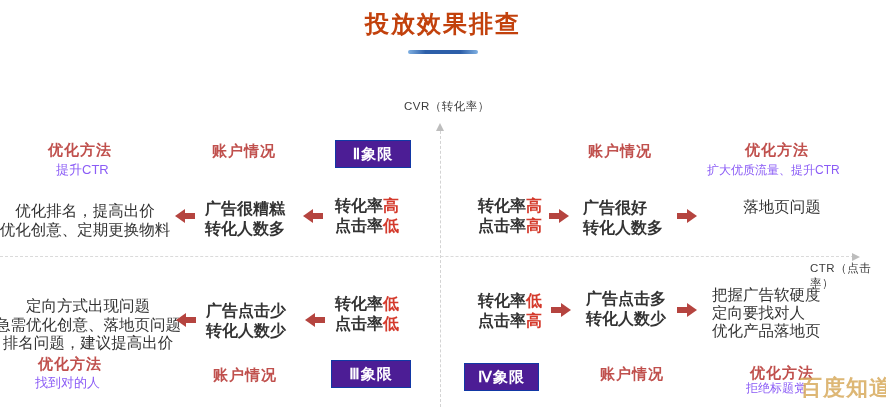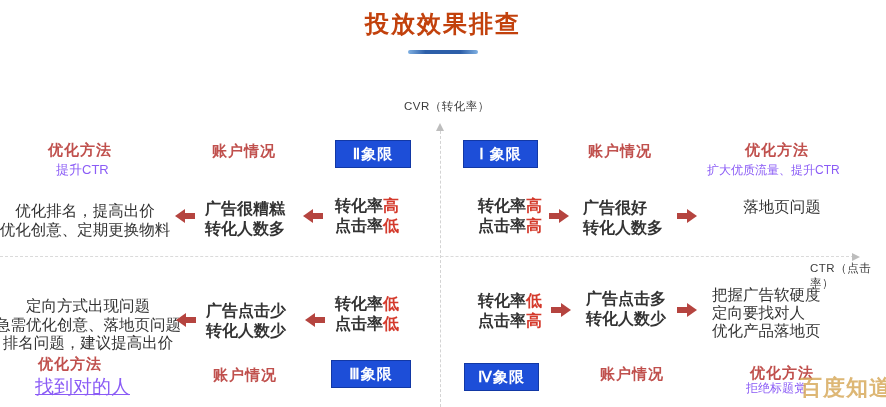--- a/index.html
+++ b/index.html
@@ -22,21 +22,21 @@
   .h-line { position:absolute; top:256px; left:0; width:854px; height:0; border-top:1.5px dashed #dadada; }
   .axis-arrow-up {
     position:absolute; left:436px; top:123px; width:0; height:0;
     border-left:4.5px solid transparent; border-right:4.5px solid transparent; border-bottom:8px solid #bdbdbd;
   }
   .axis-arrow-right {
     position:absolute; left:852px; top:253px; width:0; height:0;
     border-top:4px solid transparent; border-bottom:4px solid transparent; border-left:8px solid #bdbdbd;
   }
   .badge {
-    position:absolute; background:#1d4ed8; color:#fff; font-size:15px; font-weight:700;
+    position:absolute; background:#4c1d95; color:#fff; font-size:15px; font-weight:700;
     text-align:center; height:26px; line-height:26px; border:1px solid #1238a5; letter-spacing:1px;
   }
   .badge-q2 { left:335px; top:140px; width:74px; }
   .badge-q1 { left:463px; top:140px; width:73px; }
   .badge-q3 { left:331px; top:360px; width:78px; }
   .badge-q4 { left:464px; top:363px; width:73px; }
   .red-label { position:absolute; color:#c0504d; font-size:15px; font-weight:700; letter-spacing:1px; }
   .note { position:absolute; color:#8b5cf6; font-weight:500; }
   .txt { position:absolute; color:#333; }
   .line { display:block; }
@@ -55,21 +55,21 @@
   .q2-method { left:-10px; top:201px; width:190px; text-align:center; line-height:19px; }
   .q1-method { left:712px; top:197px; width:140px; text-align:center; line-height:19px; }
   .q3-method { left:-12px; top:297px; width:200px; text-align:center; line-height:18.5px; }
   .q4-method { left:712px; top:286px; width:145px; text-align:left; line-height:18px; }
   .q2-method-label { left:48px; top:141px; }
   .q1-method-label { left:745px; top:141px; }
   .q3-method-label { left:38px; top:355px; }
   .q4-method-label { left:750px; top:364px; }
   .q2-method-note { left:56px; top:161px; font-size:13px; }
   .q1-method-note { left:707px; top:162px; font-size:12px; }
-  .q3-method-note { left:35px; top:374px; font-size:19px;text-decoration:underline; }
+  .q3-method-note { left:35px; top:374px; font-size:13px; }
   .q4-method-note { left:746px; top:380px; font-size:12px; }
   .q2-acct-label { left:212px; top:142px; }
   .q1-acct-label { left:588px; top:142px; }
   .q3-acct-label { left:213px; top:366px; }
   .q4-acct-label { left:600px; top:365px; }
   .block-arrow { position:absolute; width:21px; height:14px; }
   .block-arrow i { position:absolute; display:block; width:0; height:0; }
   .block-arrow .bar { top:4px; width:10px; height:6px; background:#b5443f; }
   .arrow-right .bar { left:0; }
   .arrow-right .head { left:10px; top:0; border-top:7px solid transparent; border-bottom:7px solid transparent; border-left:10px solid #b5443f; }
@@ -97,21 +97,20 @@
   <div class="title-underline"></div>
 
   <div class="axis-label cvr-label">CVR（转化率）</div>
   <div class="axis-arrow-up"></div>
   <div class="v-line"></div>
   <div class="h-line"></div>
   <div class="axis-arrow-right"></div>
   <div class="axis-label ctr-label">CTR（点击率）</div>
 
   <div class="badge badge-q2">Ⅱ象限</div>
-  <div class="badge badge-q1">Ⅰ 象限</div>
   <div class="badge badge-q3">Ⅲ象限</div>
   <div class="badge badge-q4">Ⅳ象限</div>
 
   <div class="red-label q2-method-label">优化方法</div>
   <div class="note q2-method-note">提升CTR</div>
   <div class="red-label q2-acct-label">账户情况</div>
 
   <div class="txt mtxt q2-method">
     <span class="line">优化排名，提高出价</span>
     <span class="line">优化创意、定期更换物料</span>

